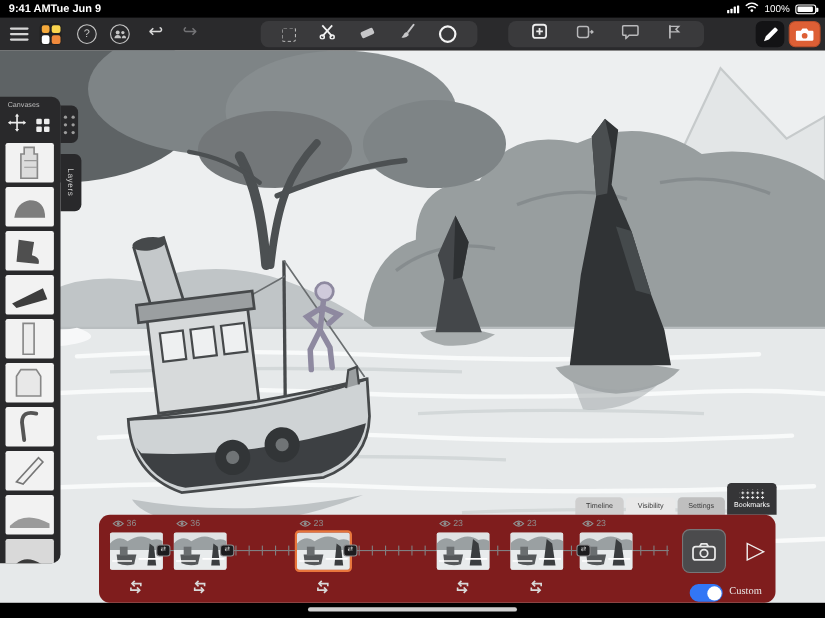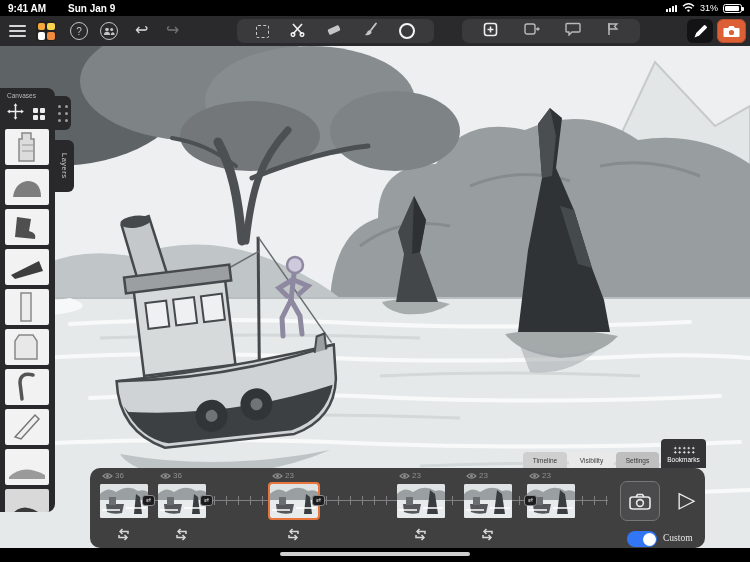--- a/index.html
+++ b/index.html
@@ -2,21 +2,21 @@
 <html><head>
 <meta charset="utf-8">
 <style>
   * { margin:0; padding:0; box-sizing:border-box; }
   body { background:#000; font-family:"Liberation Sans", sans-serif; }
   .screen { position:relative; width:750px; height:562px; background:#000; overflow:hidden; }
 
   
   .status-bar { position:absolute; left:0; top:0; width:750px; height:16px; background:#000; color:#fff;
     display:flex; align-items:center; justify-content:space-between; padding:0 8px; font-size:10px; font-weight:bold; }
-  .sb-left { display:flex; gap:22px; }
+  .sb-left { display:flex; gap:0; }
   .sb-right { display:flex; gap:5px; align-items:center; }
   .sig-bars { display:flex; gap:1px; align-items:flex-end; height:8px; }
   .sig-bars i { display:block; width:2px; background:#fff; border-radius:0.5px; }
   .battery { position:relative; width:19px; height:9px; border:1px solid #fff; border-radius:2.5px; }
   .battery i { position:absolute; left:1px; top:1px; bottom:1px; width:14px; background:#fff; border-radius:1px; }
   .battery b { position:absolute; right:-3px; top:2.5px; width:2px; height:3.5px; background:#fff; border-radius:0 1px 1px 0; }
   .pct { font-size:9px; font-weight:normal; }
 
   
   .toolbar { position:absolute; left:0; top:16px; width:750px; height:30px; background:#2a2a2c; }
@@ -70,21 +70,21 @@
   .ptab-timeline { left:523px; width:44px; background:#cfcfcf; }
   .ptab-visibility { left:569px; width:45px; background:#e9e9e9; }
   .ptab-settings { left:616px; width:43px; background:#bfbfbf; }
   .ptab-bookmarks { left:661px; top:439px; width:45px; height:29px; background:#353537; color:#fff;
     flex-direction:column; gap:2px; }
   .dots-grid { width:24px; height:9px;
     background-image:radial-gradient(circle, #e8e8e8 0.9px, transparent 1.1px);
     background-size:4.5px 4.2px; background-position:1px 1px; }
 
   
-  .timeline { position:absolute; left:90px; top:468px; width:615px; height:80px; background:#404040;
+  .timeline { position:absolute; left:90px; top:468px; width:615px; height:80px; background:#7f1d1d;
     border-radius:10px; z-index:6; }
   .timeline > * { position:absolute; }
   .tl-line { left:10px; top:32px; width:508px; height:1px; background:#808082; }
   .tick { top:28px; width:1px; height:9px; background:#808082; }
   .eye-label { top:3px; display:flex; align-items:center; gap:2px; color:#8f8f8f; font-size:8px; }
   .frame { top:16px; width:48px; height:34px; border-radius:2px; overflow:hidden; background:#e0e3e4; }
   .frame.selected { outline:2px solid #e8763c; outline-offset:0; }
   .badge { top:27px; width:13px; height:11px; background:#1c1c1e; border:1px solid #8a8a8c; border-radius:3px;
     color:#ddd; font-size:6px; line-height:9px; text-align:center; }
   .shot-btn { left:530px; top:13px; width:40px; height:40px; background:#4b4b4d; border:1px solid #767678;
@@ -102,37 +102,37 @@
     border-radius:2px; }
 </style>
 </head>
 <body>
 
 <div class="screen">
 
   <div class="status-bar">
     <div class="sb-left">
       <span>9:41 AM</span>
-      <span>Sun Jan 9</span>
+      <span>Tue Jun 9</span>
     </div>
     <div class="sb-right">
       <span class="sig-bars">
         <i style="height:3px"></i>
           <i style="height:4.5px"></i>
           <i style="height:6px"></i>
           <i style="height:7.5px"></i>
       </span>
       <span>
         <svg width="13" height="9" viewBox="0 0 13 9">
             <path d="M1,3.2 Q6.5,-1.8 12,3.2" fill="none" stroke="#fff" stroke-width="1.4"></path>
             <path d="M3,5.4 Q6.5,2.4 10,5.4" fill="none" stroke="#fff" stroke-width="1.4"></path>
             <circle cx="6.5" cy="7.6" r="1.2" fill="#fff"></circle>
           </svg>
       </span>
-      <span class="pct">31%</span>
+      <span class="pct">100%</span>
       <span class="battery">
           <i></i>
           <b></b>
         </span>
     </div>
   </div>
 
   <div class="toolbar">
     <div class="menu-btn">
         <i></i>

